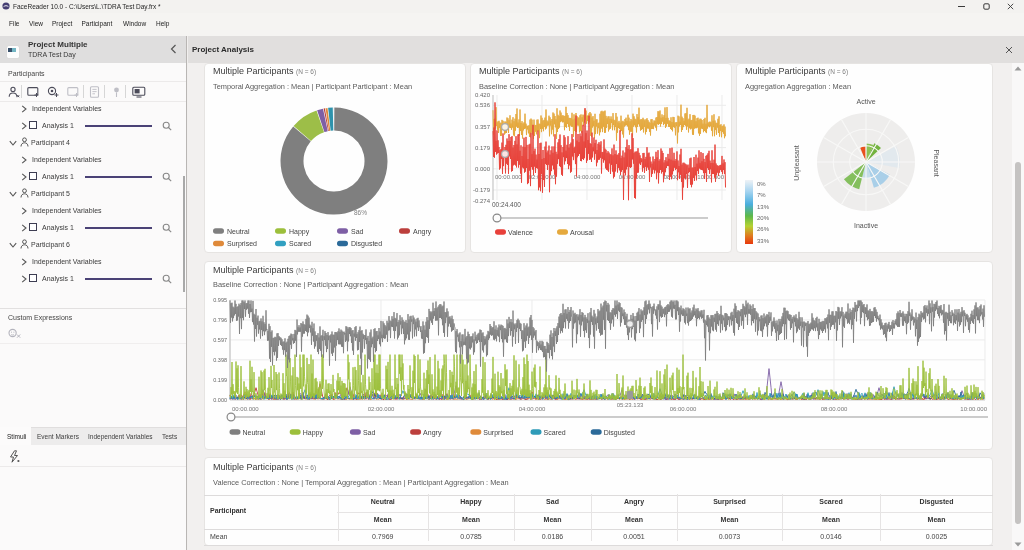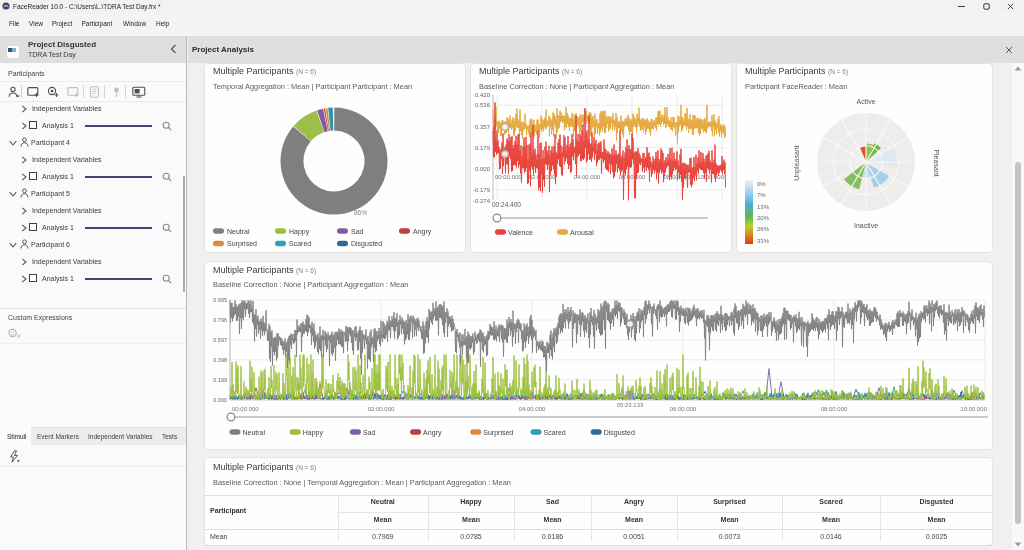--- a/index.html
+++ b/index.html
@@ -33,21 +33,21 @@
 <div class="abs" style="left:52px;top:20px;font-size:6.5px;color:#222">Project</div>
 <div class="abs" style="left:81.5px;top:20px;font-size:6.5px;color:#222">Participant</div>
 <div class="abs" style="left:123px;top:20px;font-size:6.5px;color:#222">Window</div>
 <div class="abs" style="left:156px;top:20px;font-size:6.5px;color:#222">Help</div>
 
 <div class="abs" style="left:0;top:36px;width:187px;height:514px;background:#fbfafa;border-right:1px solid #dcdad9"></div>
 <div class="abs" style="left:0;top:36px;width:187px;height:27px;background:#dfdede"></div>
 <div class="abs" style="left:7px;top:46px;width:12px;height:12px;background:#fdfdfd;border-radius:1.5px;box-shadow:0 0 1px #c0c0c0"></div>
 <div class="abs" style="left:8px;top:47.5px;width:4px;height:4px;background:#39516b"></div>
 <div class="abs" style="left:12px;top:47.5px;width:4px;height:4px;background:#74b6c4"></div>
-<div class="abs" style="left:28px;top:40px;font-size:8px;font-weight:bold;color:#333">Project Disgusted</div>
+<div class="abs" style="left:28px;top:40px;font-size:8px;font-weight:bold;color:#333">Project Multiple</div>
 <div class="abs" style="left:28px;top:51px;font-size:7px;color:#3a3a3a">TDRA Test Day</div>
 <svg class="abs" width="7" height="10" style="left:170px;top:44px" viewBox="0 0 7 10">
     <path d="M5.5 1L1.5 5L5.5 9" fill="none" stroke="#555" stroke-width="1.2"></path>
   </svg>
 <div class="abs" style="left:8px;top:70px;font-size:7px;color:#444">Participants</div>
 <div class="abs" style="left:0;top:81px;width:186px;height:1px;background:#eceaea"></div>
 <svg width="12" height="12" style="position:absolute;left:8px;top:86px" viewBox="0 0 12 12">
     <circle cx="5" cy="3.4" r="2.1" fill="none" stroke="#4c4c5a" stroke-width="1.1"></circle>
     <path d="M1.2 10.8C1.2 8 3.2 7 5 7C6.8 7 8.8 8 8.8 10.8" fill="none" stroke="#4c4c5a" stroke-width="1.1"></path>
     <path d="M9.2 9.2l2 2M11.2 9.2l-2 2" stroke="#4c4c5a" stroke-width="1"></path>
@@ -204,25 +204,25 @@
 <div class="card" style="left:204px;top:63px;width:262px;height:190px"></div>
 <div class="card" style="left:470px;top:63px;width:262px;height:190px"></div>
 <div class="card" style="left:736px;top:63px;width:257px;height:190px"></div>
 <div class="card" style="left:204px;top:261px;width:789px;height:189px"></div>
 <div class="card" style="left:204px;top:457px;width:789px;height:89px"></div>
 <div class="ctitle" style="left:213px;top:66px">Multiple Participants <span class="n">(N = 6)</span></div>
 <div class="csub" style="left:213px;top:82px">Temporal Aggregation : Mean | Participant Participant : Mean</div>
 <div class="ctitle" style="left:479px;top:66px">Multiple Participants <span class="n">(N = 6)</span></div>
 <div class="csub" style="left:479px;top:82px">Baseline Correction : None | Participant Aggregation : Mean</div>
 <div class="ctitle" style="left:745px;top:66px">Multiple Participants <span class="n">(N = 6)</span></div>
-<div class="csub" style="left:745px;top:82px">Participant FaceReader : Mean</div>
+<div class="csub" style="left:745px;top:82px">Aggregation Aggregation : Mean</div>
 <div class="ctitle" style="left:213px;top:265px">Multiple Participants <span class="n">(N = 6)</span></div>
 <div class="csub" style="left:213px;top:280px">Baseline Correction : None | Participant Aggregation : Mean</div>
 <div class="ctitle" style="left:213px;top:462px">Multiple Participants <span class="n">(N = 6)</span></div>
-<div class="csub" style="left:213px;top:478px">Baseline Correction : None | Temporal Aggregation : Mean | Participant Aggregation : Mean</div>
+<div class="csub" style="left:213px;top:478px">Valence Correction : None | Temporal Aggregation : Mean | Participant Aggregation : Mean</div>
 
 <div class="abs" style="left:204px;top:494.5px;width:789px;height:1px;background:#dddbdb"></div>
 <div class="abs" style="left:204px;top:528.5px;width:789px;height:1px;background:#dddbdb"></div>
 <div class="abs" style="left:204px;top:545px;width:789px;height:1px;background:#dddbdb"></div>
 <div class="abs" style="left:337px;top:512px;width:656px;height:1px;background:#e6e4e4"></div>
 <div class="abs" style="left:337.5px;top:494px;width:1px;height:47px;background:#e6e4e4"></div>
 <div class="abs" style="left:428px;top:494px;width:1px;height:47px;background:#e6e4e4"></div>
 <div class="abs" style="left:514px;top:494px;width:1px;height:47px;background:#e6e4e4"></div>
 <div class="abs" style="left:591px;top:494px;width:1px;height:47px;background:#e6e4e4"></div>
 <div class="abs" style="left:677px;top:494px;width:1px;height:47px;background:#e6e4e4"></div>

